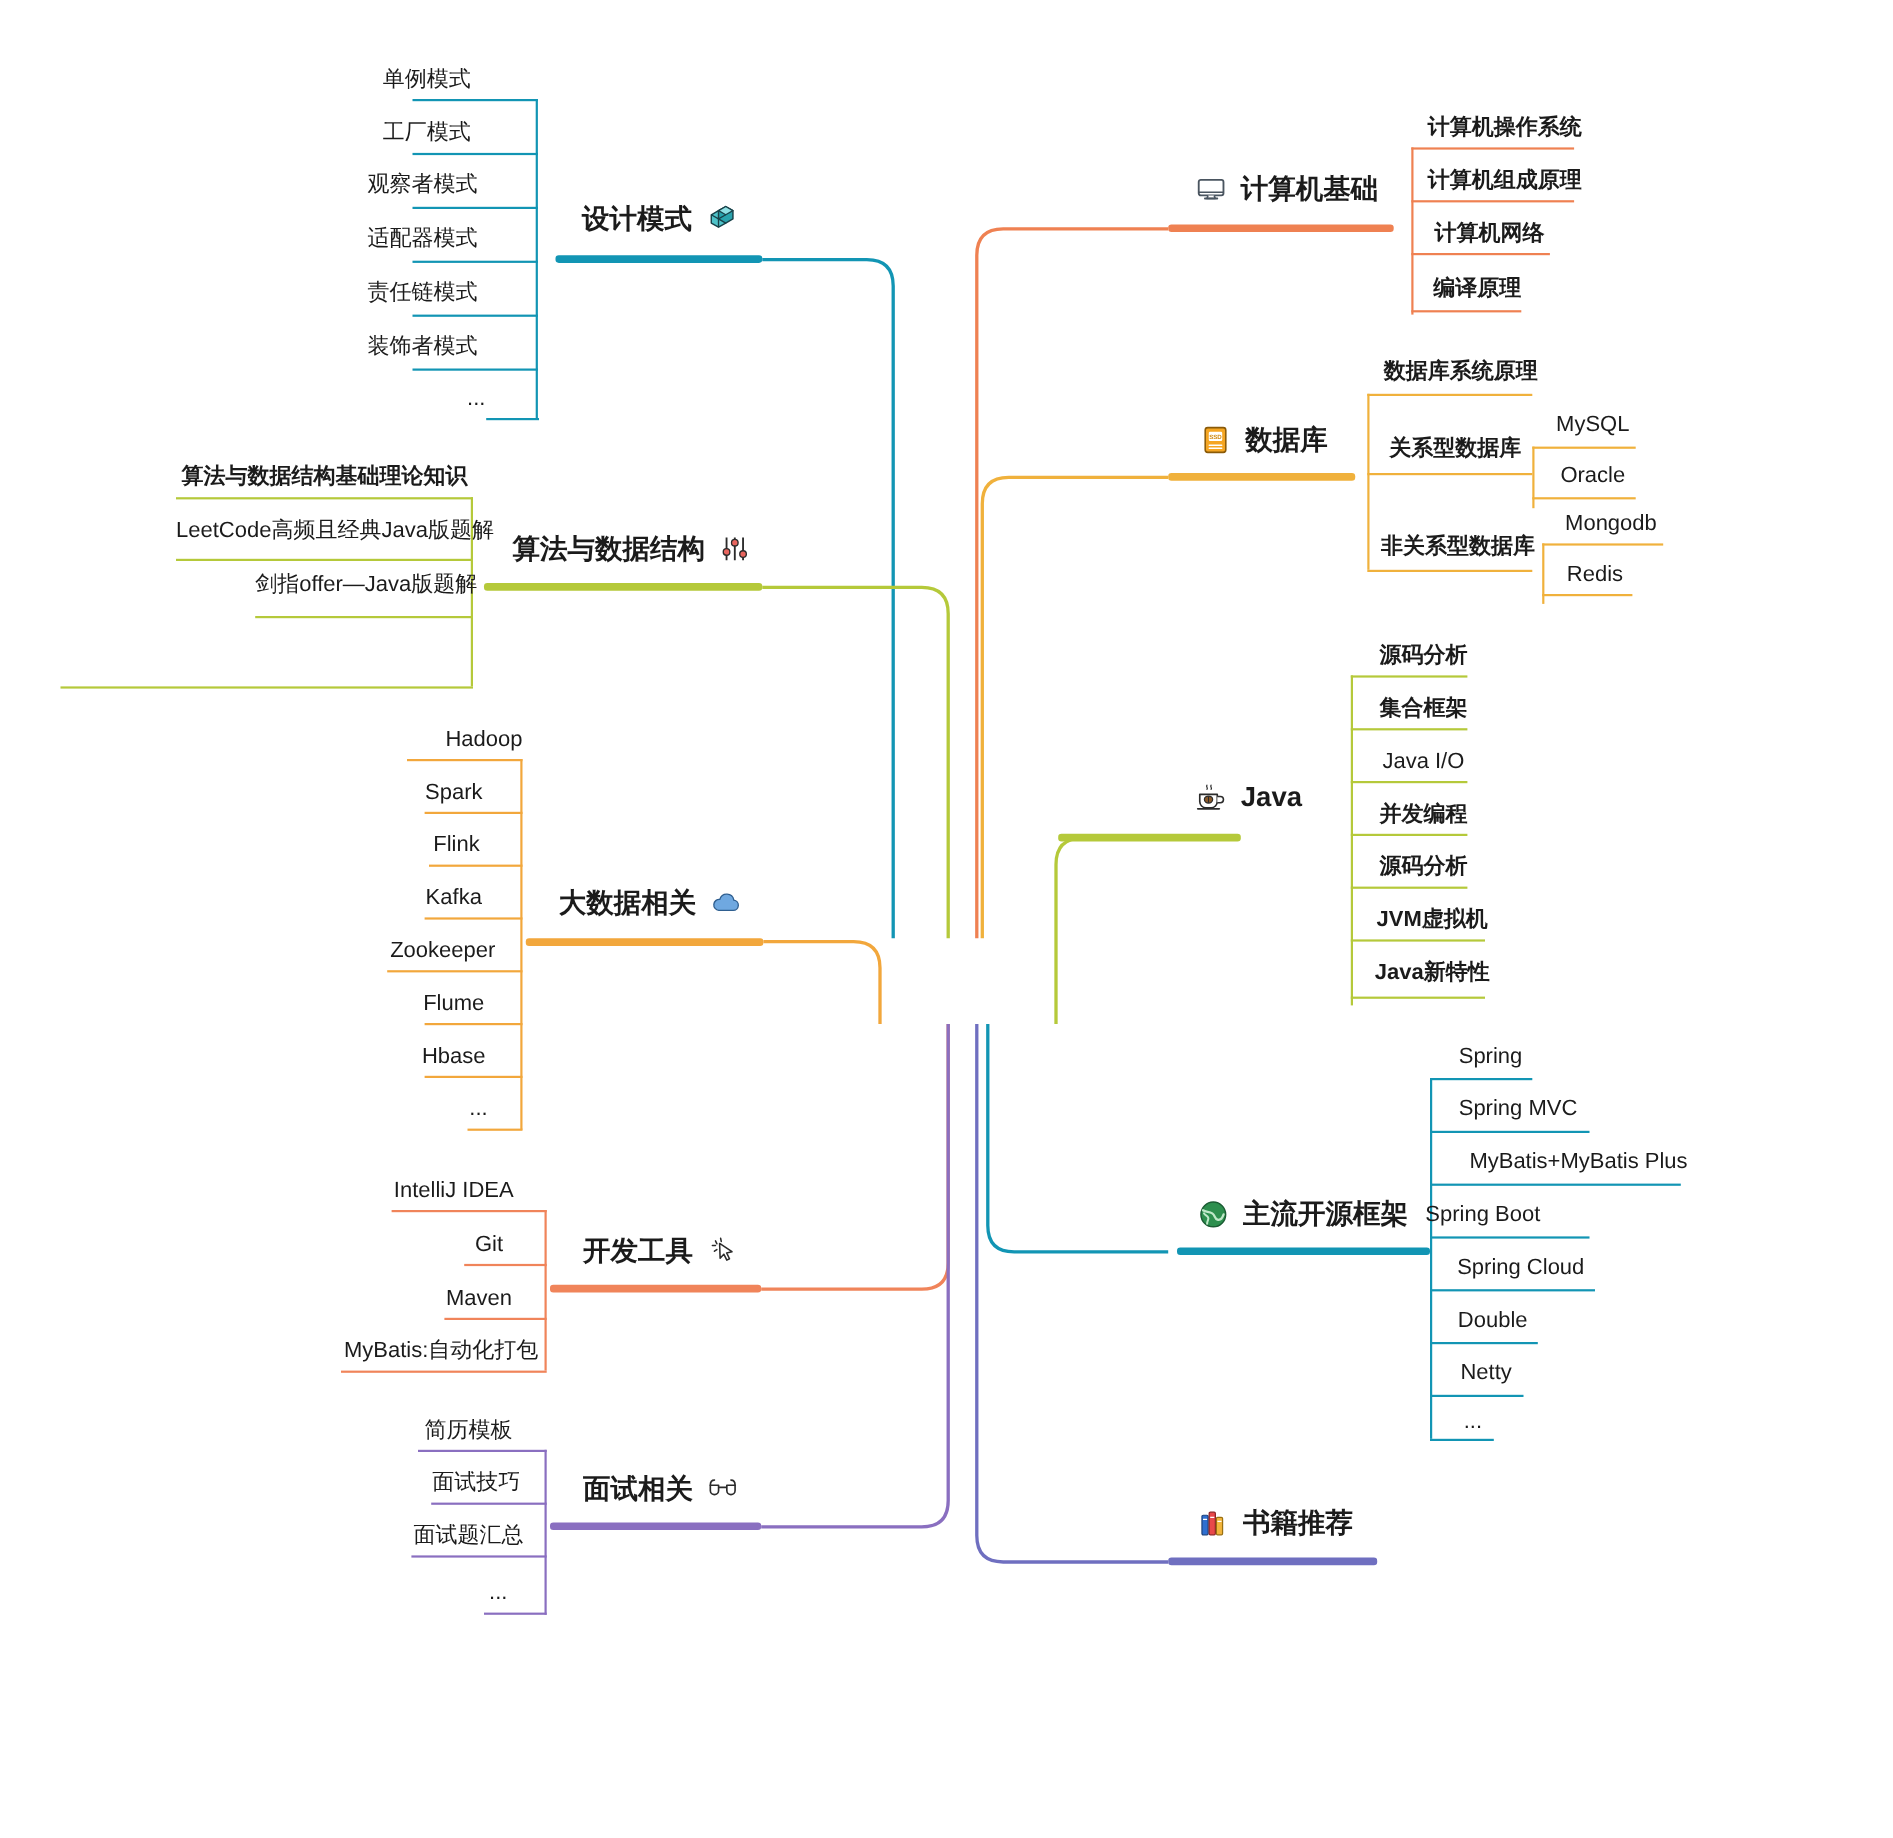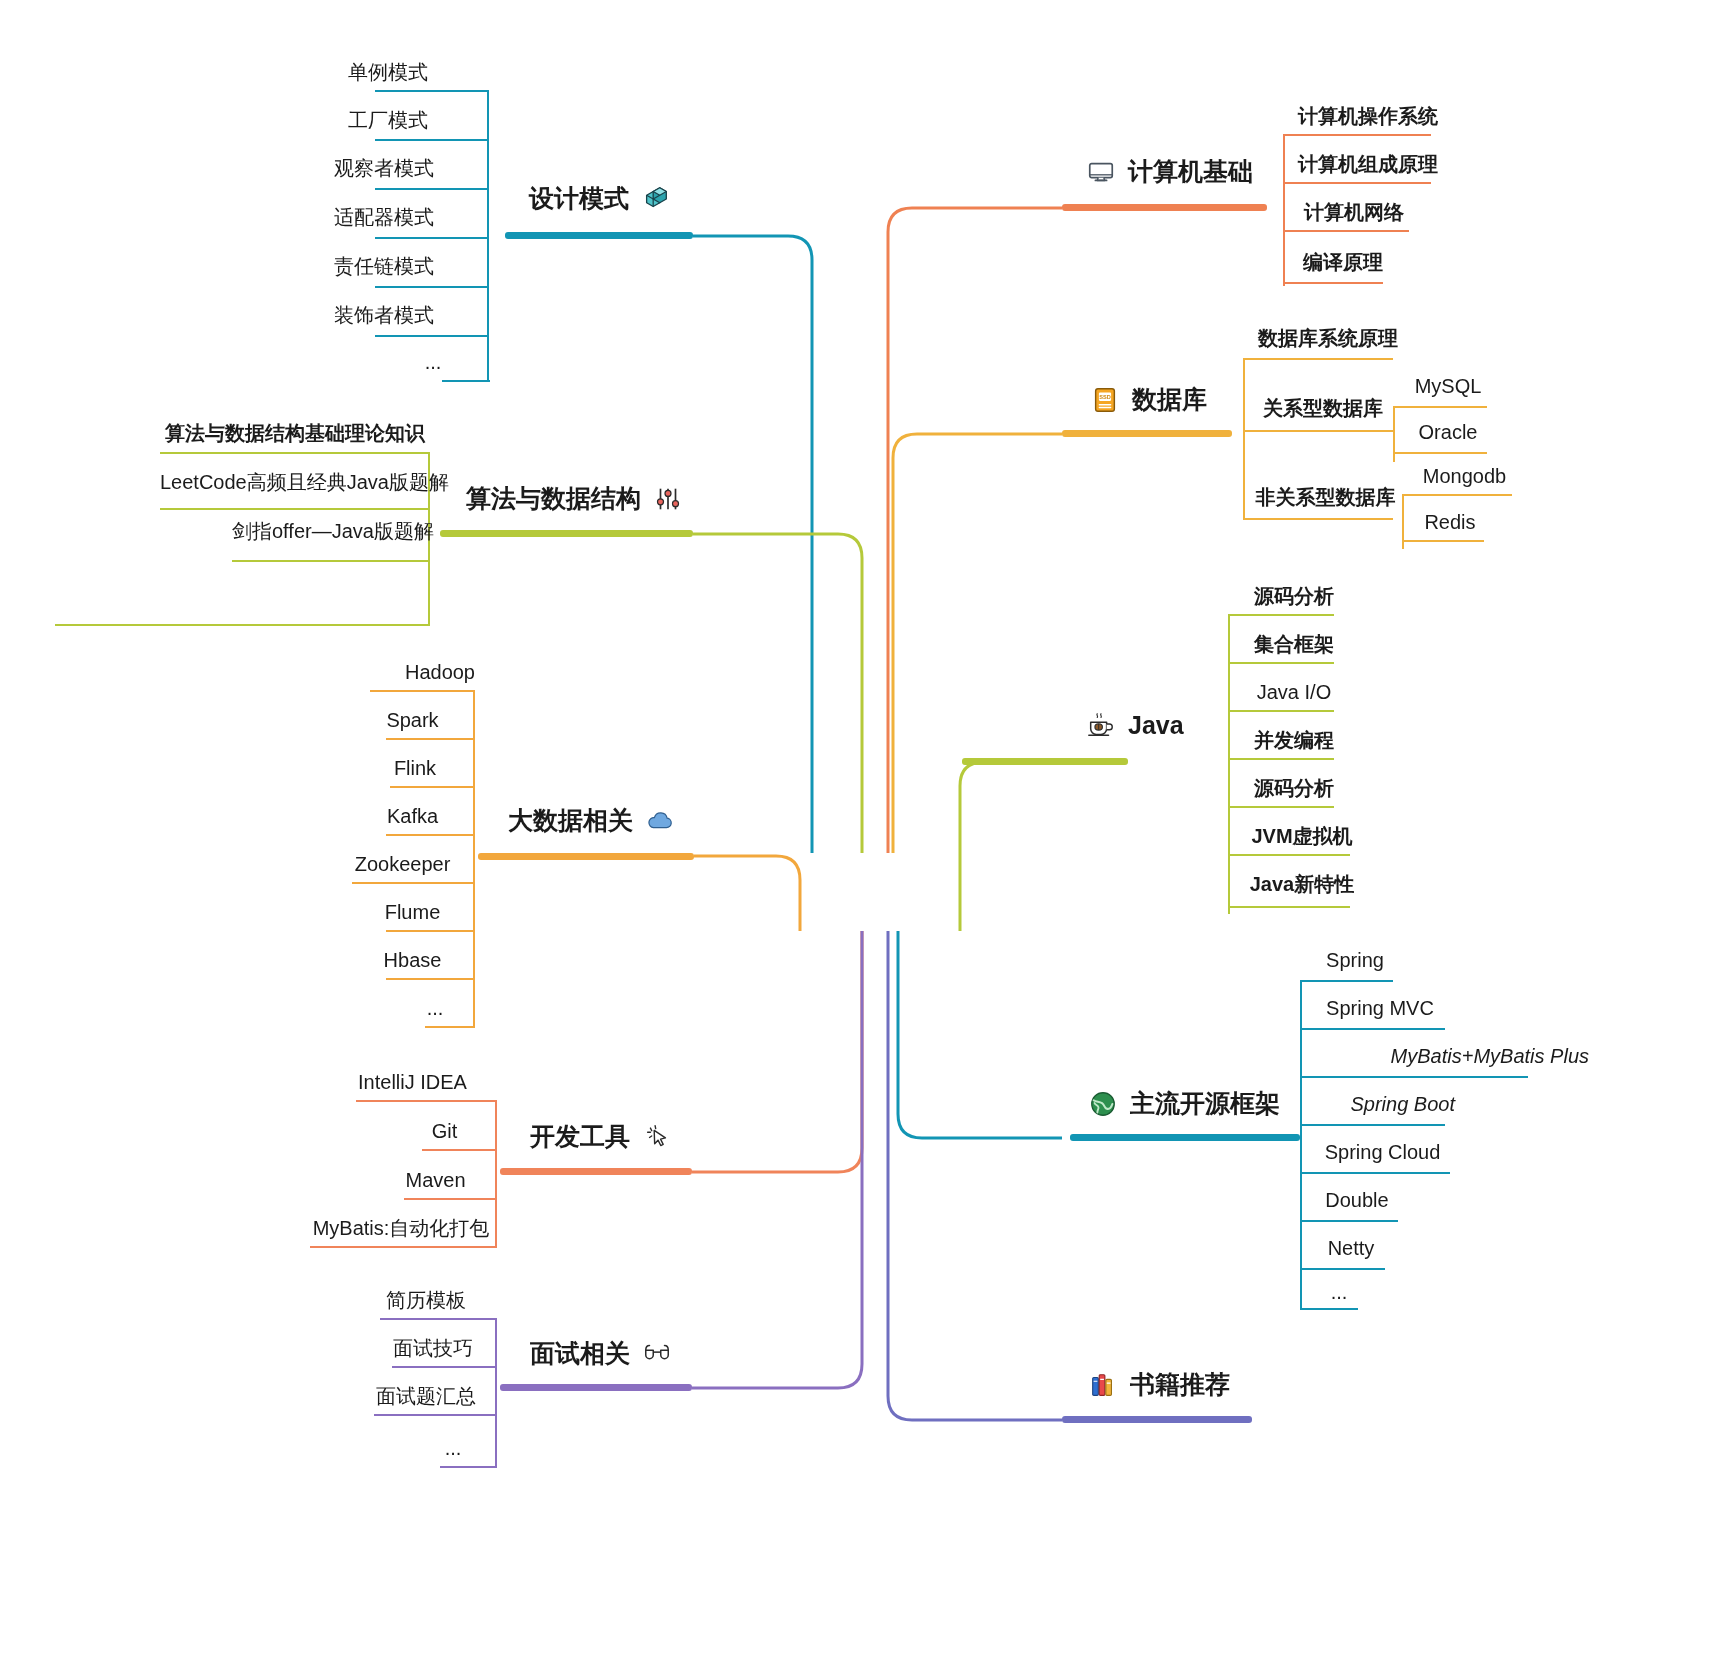--- a/index.html
+++ b/index.html
@@ -372,24 +372,24 @@
   </div>
   <div class="vline" style="left:1300px;top:980px;height:328px;background:#1295b4;"></div>
 
   <div class="hline" style="left:1300px;top:980px;width:93px;background:#1295b4;"></div>
   <div class="leaf r" style="left:1305px;top:948px;width:100px;text-align:center;">Spring</div>
 
   <div class="hline" style="left:1300px;top:1028px;width:145px;background:#1295b4;"></div>
   <div class="leaf r" style="left:1305px;top:996px;width:150px;text-align:center;">Spring MVC</div>
 
   <div class="hline" style="left:1300px;top:1076px;width:228px;background:#1295b4;"></div>
-  <div class="leaf r" style="left:1357px;top:1044px;width:232px;text-align:right;font-style:italic;">MyBatis+MyBatis Plus</div>
+  <div class="leaf r" style="left:1319px;top:1044px;width:232px;text-align:center;">MyBatis+MyBatis Plus</div>
 
   <div class="hline" style="left:1300px;top:1124px;width:145px;background:#1295b4;"></div>
-  <div class="leaf r" style="left:1305px;top:1092px;width:150px;text-align:right;font-style:italic;">Spring Boot</div>
+  <div class="leaf r" style="left:1273px;top:1092px;width:150px;text-align:center;">Spring Boot</div>
 
   <div class="hline" style="left:1300px;top:1172px;width:150px;background:#1295b4;"></div>
   <div class="leaf r" style="left:1305px;top:1140px;width:155px;text-align:center;">Spring Cloud</div>
 
   <div class="hline" style="left:1300px;top:1220px;width:98px;background:#1295b4;"></div>
   <div class="leaf r" style="left:1305px;top:1188px;width:104px;text-align:center;">Double</div>
 
   <div class="hline" style="left:1300px;top:1268px;width:85px;background:#1295b4;"></div>
   <div class="leaf r" style="left:1305px;top:1236px;width:92px;text-align:center;">Netty</div>
 

